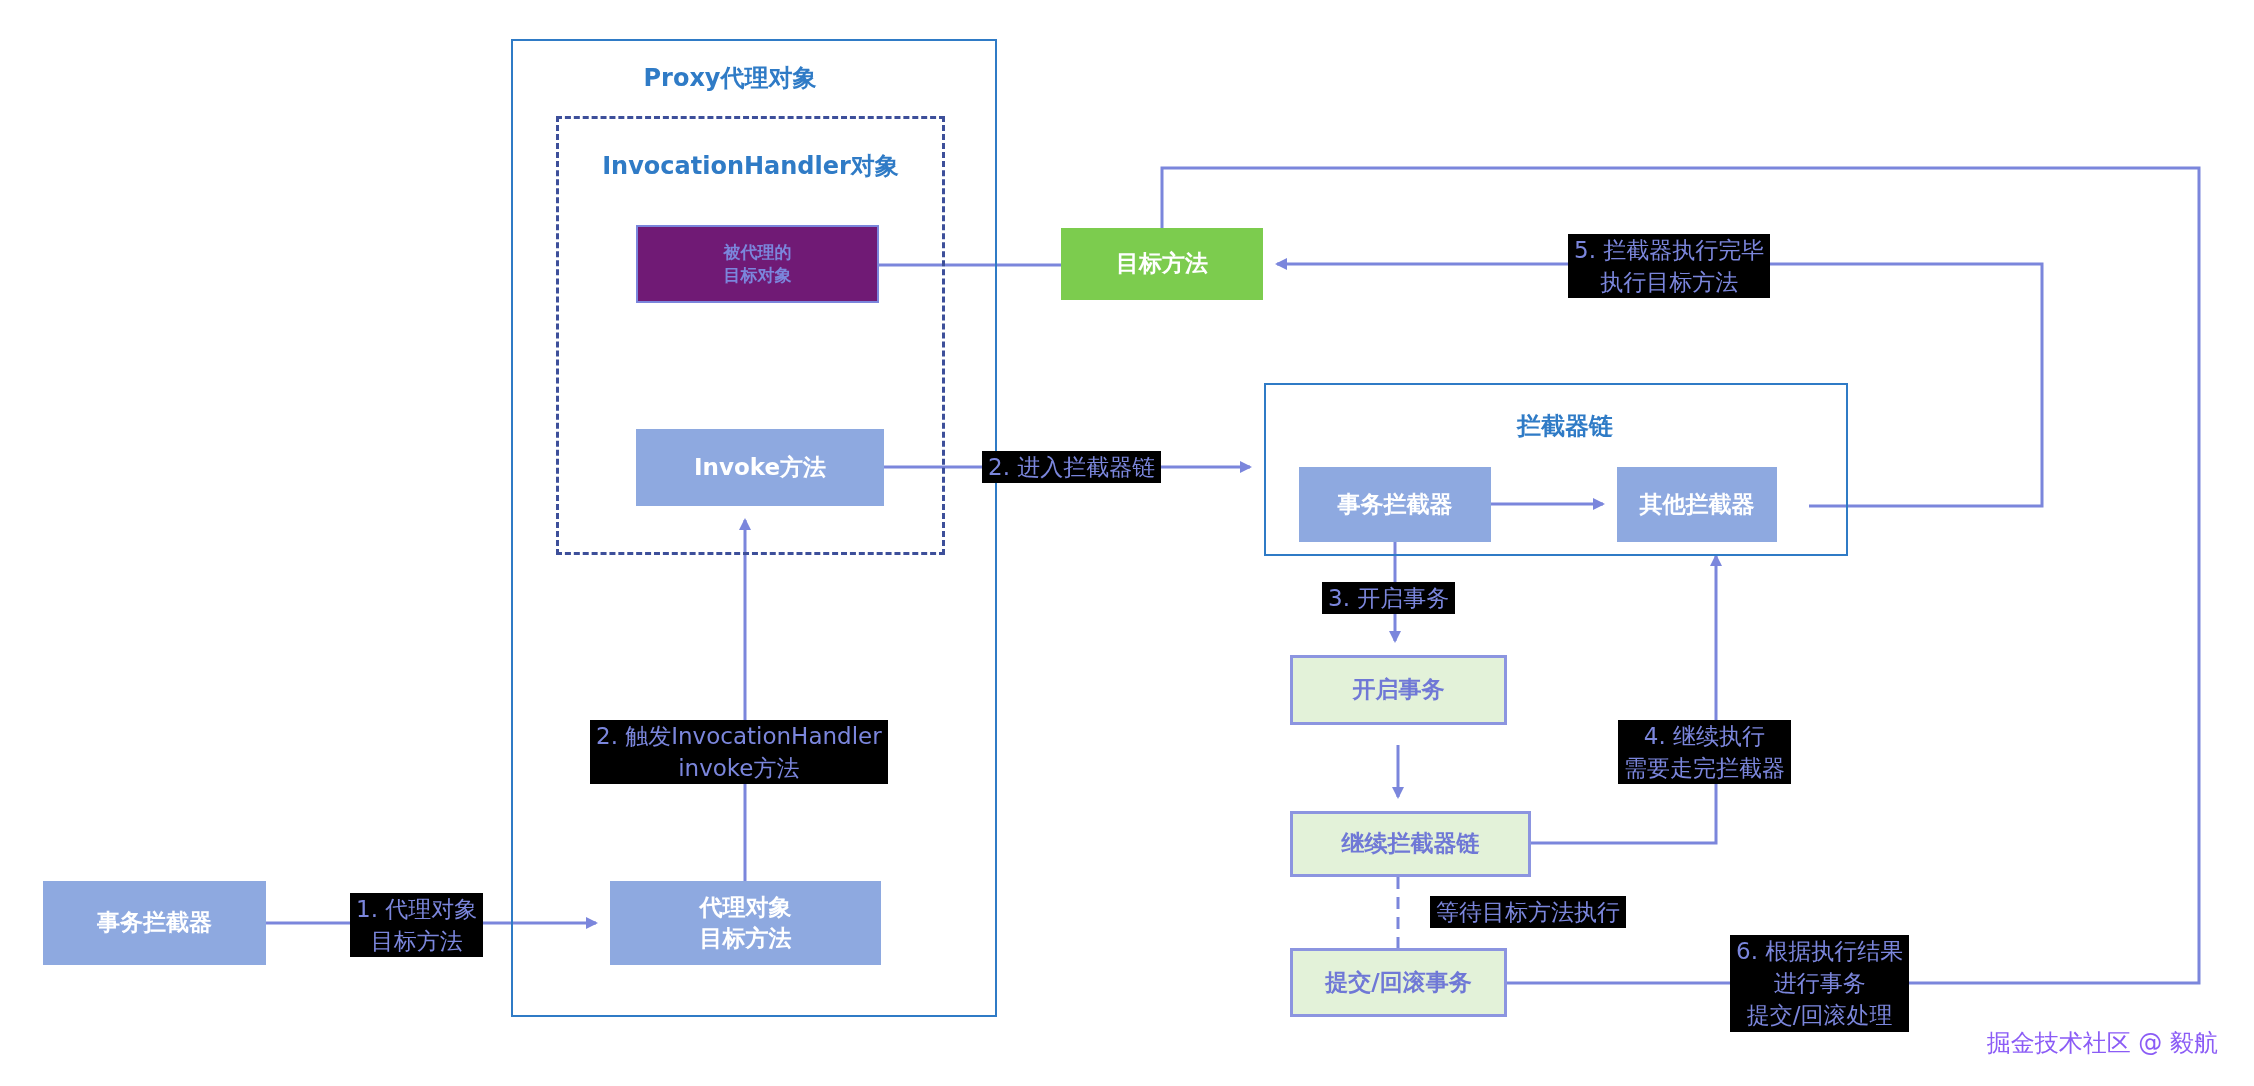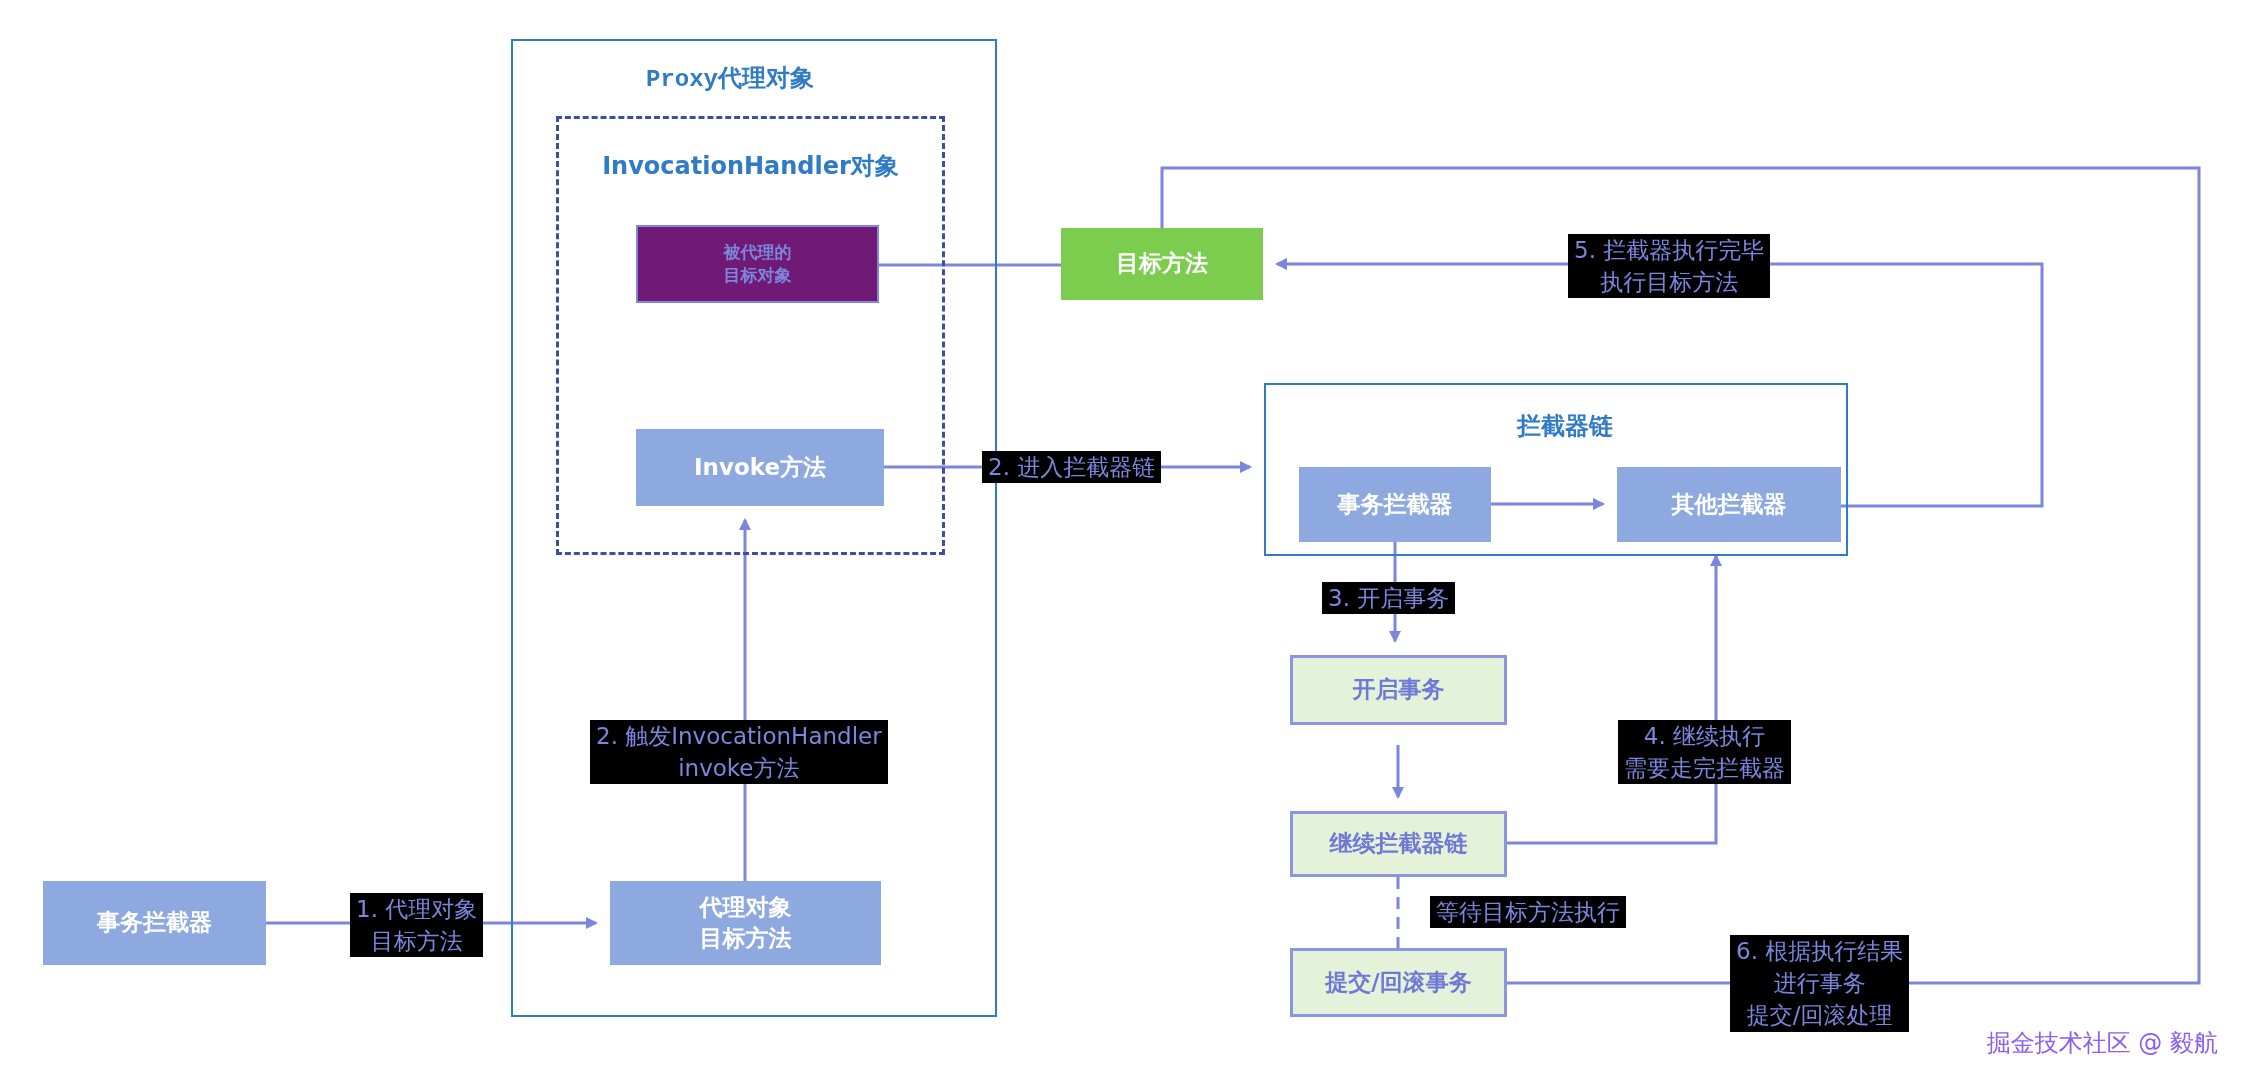--- a/index.html
+++ b/index.html
@@ -48,39 +48,39 @@
     <polyline points="1809,506 2042,506 2042,264 1277,264" marker-end="url(#arrow)"></polyline>
 
     <line x1="1061" y1="265" x2="879" y2="265"></line>
 
     <polyline points="1507,983 2199,983 2199,168 1162,168 1162,228"></polyline>
   </g>
   <line x1="1398" y1="877" x2="1398" y2="948" stroke="#7b86dc" stroke-width="3" stroke-dasharray="12,8"></line>
 </svg>
 
 <div class="container" style="left:511px;top:39px;width:486px;height:978px;"></div>
-<div class="title" style="left:511px;top:62px;width:438px;font-family:Liberation Mono, monospace;">Proxy代理对象</div>
+<div class="title" style="left:511px;top:62px;width:438px;">Proxy代理对象</div>
 
 <div class="dashed" style="left:556px;top:116px;width:389px;height:439px;"></div>
 <div class="title" style="left:556px;top:150px;width:389px;">InvocationHandler对象</div>
 
 <div class="container" style="left:1264px;top:383px;width:584px;height:173px;"></div>
 <div class="title" style="left:1264px;top:410px;width:584px;padding-left:9px;">拦截器链</div>
 
 <div class="box blue-fill multiline" style="left:43px;top:881px;width:223px;height:84px;">事务拦截器</div>
 <div class="box blue-fill multiline" style="left:610px;top:881px;width:271px;height:84px;">代理对象
 目标方法</div>
 <div class="box outline-purple multiline" style="left:636px;top:225px;width:243px;height:78px;">被代理的
 目标对象</div>
 <div class="box blue-fill" style="left:636px;top:429px;width:248px;height:77px;">Invoke方法</div>
 <div class="box green-fill" style="left:1061px;top:228px;width:202px;height:72px;">目标方法</div>
 <div class="box blue-fill" style="left:1299px;top:467px;width:192px;height:75px;">事务拦截器</div>
-<div class="box blue-fill" style="left:1617px;top:467px;width:224px;height:75px;">其他拦截器</div>
+<div class="box blue-fill" style="left:1617px;top:467px;width:160px;height:75px;">其他拦截器</div>
 <div class="box light-green" style="left:1290px;top:655px;width:217px;height:70px;">开启事务</div>
-<div class="box light-green" style="left:1290px;top:811px;width:217px;height:66px;">继续拦截器链</div>
+<div class="box light-green" style="left:1290px;top:811px;width:241px;height:66px;">继续拦截器链</div>
 <div class="box light-green" style="left:1290px;top:948px;width:217px;height:69px;">提交/回滚事务</div>
 
 <div class="label multiline" style="left:350px;top:893px;">1. 代理对象
 目标方法</div>
 <div class="label multiline" style="left:590px;top:720px;">2. 触发InvocationHandler
 invoke方法</div>
 <div class="label" style="left:982px;top:451px;">2. 进入拦截器链</div>
 <div class="label" style="left:1322px;top:582px;">3. 开启事务</div>
 <div class="label multiline" style="left:1618px;top:720px;">4. 继续执行
 需要走完拦截器</div>

